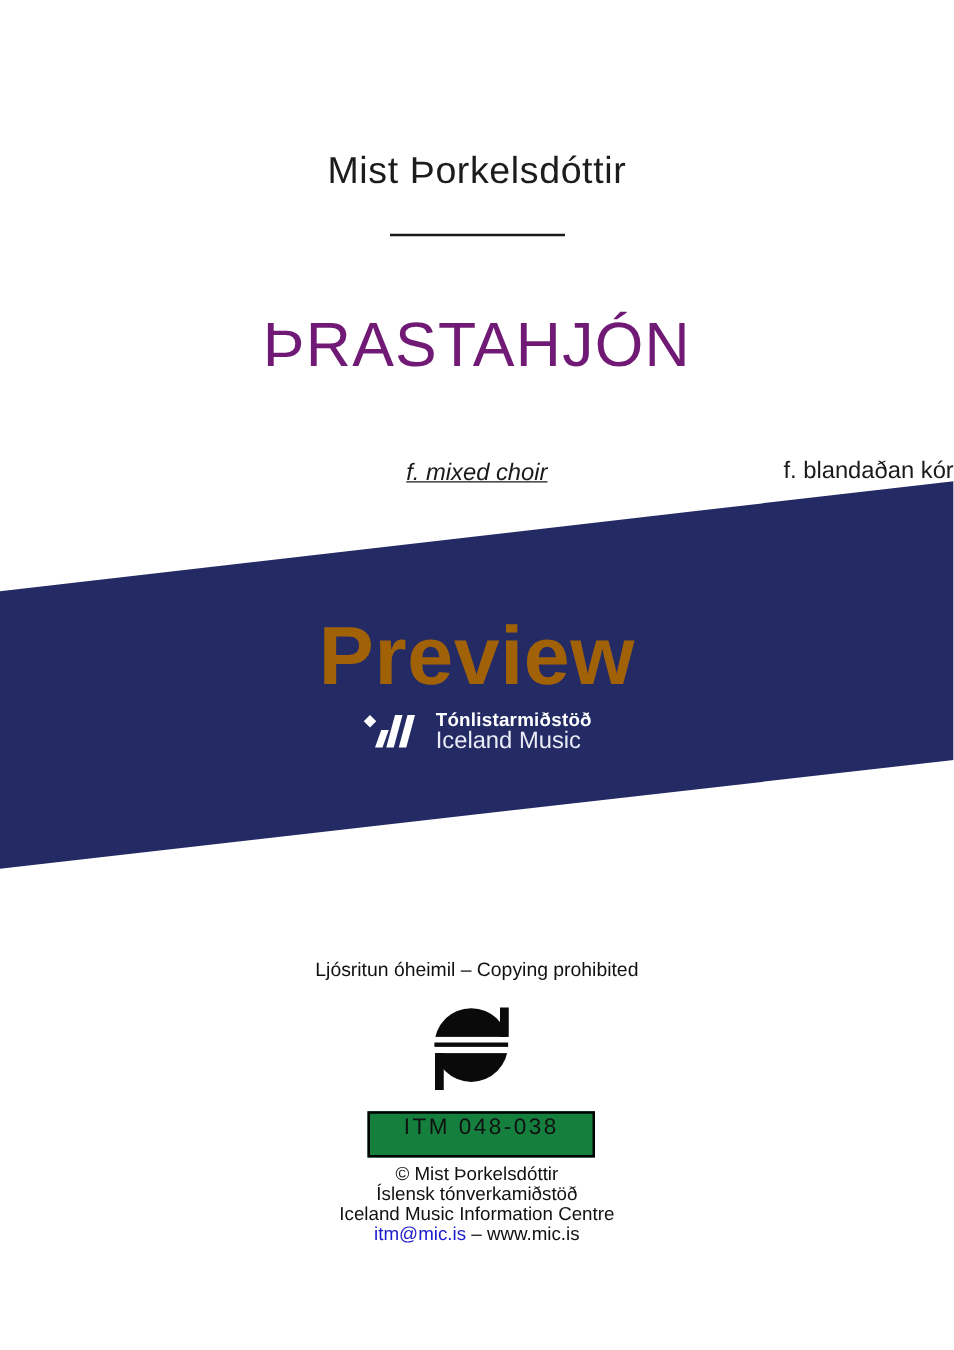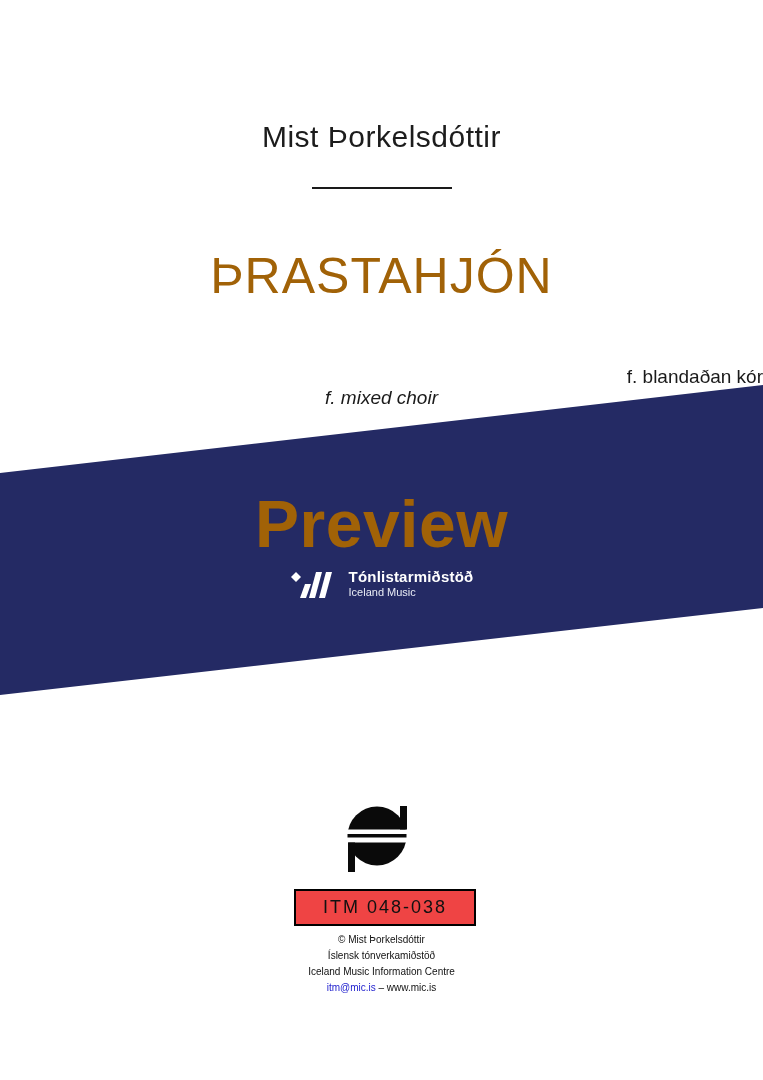--- a/index.html
+++ b/index.html
@@ -24,24 +24,24 @@
     position:absolute;
     top:187px; left:312px;
     width:140px; height:0;
     border-top:2px solid #1a1a1a;
   }
   .work-title {
     top:247px;
     font-size:50px;
     font-weight:400;
     letter-spacing:1px;
-    color:#a16207;
+    color:#701a75;
   }
   .subtitle-is { top:366px; font-size:19px;text-align:right; }
-  .subtitle-en { top:387px; font-size:19px; font-style:italic; }
+  .subtitle-en { top:368px; font-size:19px; font-style:italic;text-decoration:underline; }
 
   .banner-svg {
     position:absolute; left:0; top:0;
     width:763px; height:1080px;
     z-index:1;
     pointer-events:none;
   }
   .banner-content { z-index:2; }
   .preview-label {
     top:486px;
@@ -51,36 +51,36 @@
     color:#a16207;
   }
   .brand-row {
     position:absolute; left:0; right:0; top:569px;
     display:flex; justify-content:center; align-items:flex-end;
     gap:13px;
     z-index:2;
   }
   .brand-text { text-align:left; color:#ffffff; }
   .brand-name-is { font-size:15px; font-weight:bold; line-height:16px; letter-spacing:0.2px; }
-  .brand-name-en { font-size:11px; font-weight:400; line-height:15px; color:#e9ecf5; }
+  .brand-name-en { font-size:19px; font-weight:400; line-height:15px; color:#e9ecf5; }
 
   .copy-notice { top:768px; font-size:15.5px; color:#111; }
 
   .itm-logo { position:absolute; left:344px; top:803px; }
 
   .catalog-box {
     position:absolute; left:294px; top:889px;
     width:178px; height:33px;
     border:2px solid #000000;
-    display:flex; align-items:center; justify-content:center;
-    background:#ef4444;
+    display:flex; justify-content:center;
+    background:#15803d;
   }
   .catalog-number { font-size:18px; letter-spacing:2px; color:#111; }
 
-  .imprint { top:932px; font-size:10px; line-height:16px; color:#111; }
+  .imprint { top:932px; font-size:15px; line-height:16px; color:#111; }
   .imprint .line { display:block; }
   .email-link { text-decoration:none; }
 </style>
 </head>
 <body>
 
 <div class="page">
 
   <div class="centered composer">Mist Þorkelsdóttir</div>
 
@@ -104,20 +104,21 @@
       <polygon points="10,28 16,28 21,14 15,14" fill="#ffffff"></polygon>
       <polygon points="19,28 25,28 32,2 26,2" fill="#ffffff"></polygon>
       <polygon points="29,28 35,28 42,2 36,2" fill="#ffffff"></polygon>
     </svg>
     <div class="brand-text">
       <div class="brand-name-is">Tónlistarmiðstöð</div>
       <div class="brand-name-en">Iceland Music</div>
     </div>
   </div>
 
+  <div class="centered copy-notice">Ljósritun óheimil – Copying prohibited</div>
 
   <svg class="itm-logo" width="68" height="72" viewBox="0 0 68 72" xmlns="http://www.w3.org/2000/svg" aria-hidden="true">
     <circle cx="33" cy="33" r="29.5" fill="#0a0a0a"></circle>
     <rect x="-2" y="26.5" width="72" height="13" fill="#ffffff"></rect>
     <rect x="3.5" y="31" width="59" height="3.5" fill="#0a0a0a"></rect>
     <rect x="56" y="3" width="7" height="23.5" fill="#0a0a0a"></rect>
     <rect x="4" y="39.5" width="7" height="29.5" fill="#0a0a0a"></rect>
   </svg>
 
   <div class="catalog-box">

